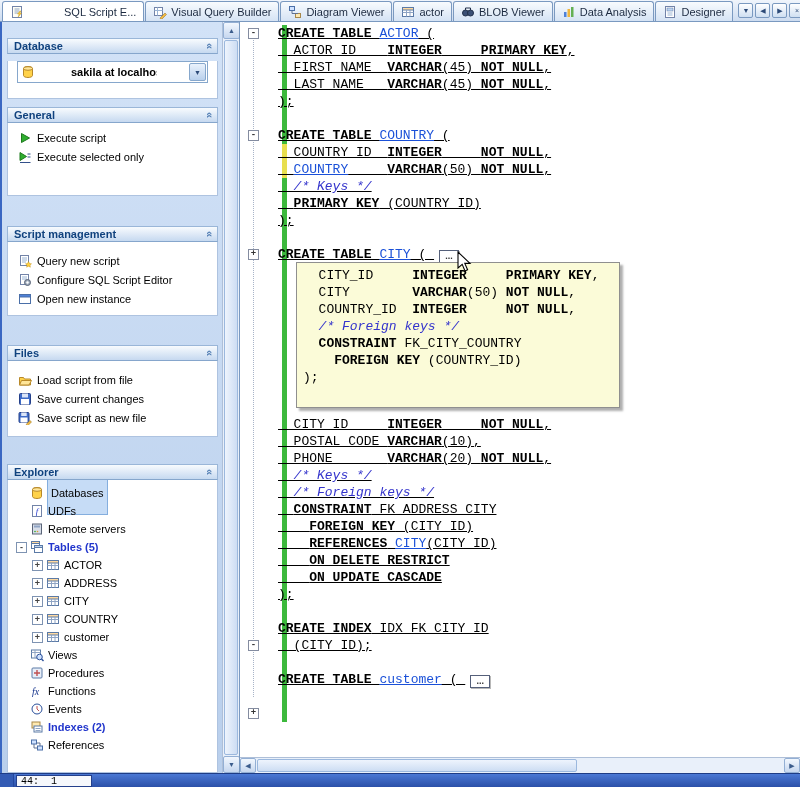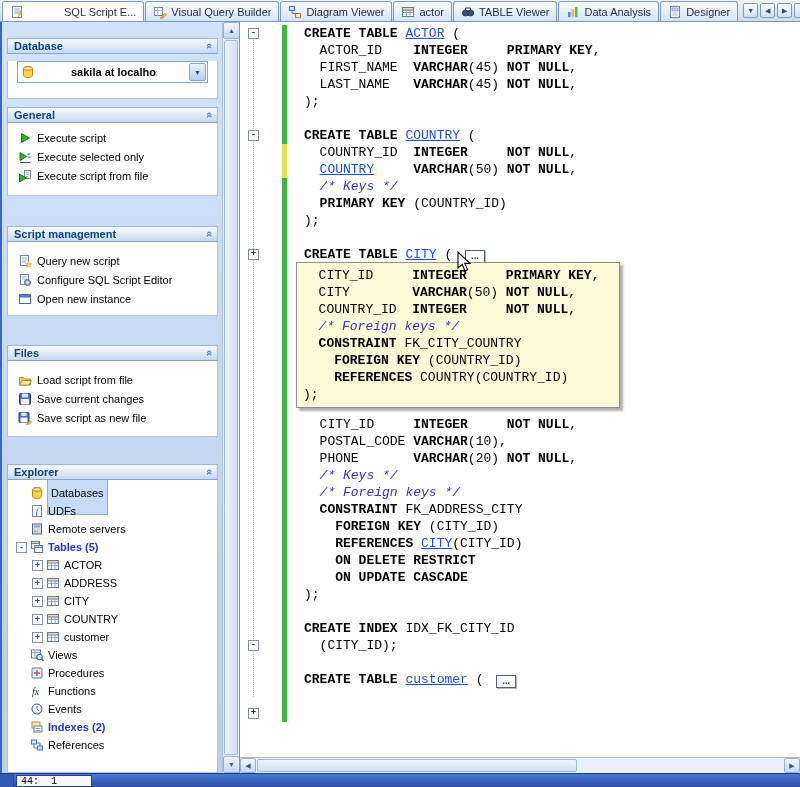--- a/index.html
+++ b/index.html
@@ -75,21 +75,21 @@
 
   
   .editor{position:absolute;left:239px;top:22px;right:0;bottom:14px;background:#fff;
     border-left:1px solid #7a99c0;overflow:hidden;}
   .gutter{position:absolute;left:0;top:0;width:36px;bottom:16px;background:#fff;}
   .gutter::before{content:"";position:absolute;left:13px;top:8px;bottom:60px;border-left:1px dotted #a8b4c8;}
   .fold-mark{position:absolute;left:8px;width:11px;height:11px;border:1px solid #848ca0;background:#fff;
     color:#333;font:bold 9px/9px "Liberation Mono",monospace;text-align:center;z-index:2;}
   .changebar{position:absolute;left:42px;width:5px;top:3px;height:697px;background:var(--green);}
   .changebar-mod{position:absolute;left:42px;width:5px;top:122px;height:34px;background:var(--yellow);}
-  .code{position:absolute;left:64px;top:3px;right:0;}
+  .code{position:absolute;left:38px;top:3px;right:0;text-decoration:underline;}
   .code-line{height:17px;white-space:pre;font:13px/17px "Liberation Mono",monospace;color:#000;}
   .seg-k{font-weight:bold;}
   .seg-c{color:var(--comment);font-style:italic;}
   .seg-l{color:var(--link);text-decoration:underline;}
   .fold-btn{display:inline-block;width:20px;height:13px;border:1px solid #55607a;background:#fff;
     font:bold 9px/10px "Liberation Sans",sans-serif;text-align:center;color:#333;
     vertical-align:-1px;margin-left:5px;box-shadow:1px 1px 0 #b8b8b8;}
 
   .popup{position:absolute;left:56px;top:240px;width:324px;height:146px;background:var(--popup);
     border:1px solid #8f8f8f;box-shadow:3px 3px 2px rgba(110,110,110,.55);z-index:5;
@@ -161,21 +161,21 @@
         <span>actor</span>
       </div>
       <div class="tab">
         <span class="icon">
           <svg viewBox="0 0 14 14">
             <circle cx="4.5" cy="8" r="3" fill="#3b4f74" stroke="#22304a"></circle>
             <circle cx="9.5" cy="8" r="3" fill="#3b4f74" stroke="#22304a"></circle>
             <path d="M4.5 5V3h5v2" stroke="#22304a" fill="none"></path>
           </svg>
         </span>
-        <span>TABLE Viewer</span>
+        <span>BLOB Viewer</span>
       </div>
       <div class="tab">
         <span class="icon">
           <svg viewBox="0 0 14 14">
             <rect x="2" y="7" width="2.5" height="5" fill="#4f81d8"></rect>
             <rect x="5.5" y="4" width="2.5" height="8" fill="#f0b53c"></rect>
             <rect x="9" y="2" width="2.5" height="10" fill="#64b054"></rect>
           </svg>
         </span>
         <span>Data Analysis</span>
@@ -233,30 +233,20 @@
           <span>Execute script</span>
         </div>
         <div class="action-row">
           <span class="icon">
             <svg viewBox="0 0 14 14">
               <path d="M2 2.5l6.5 4L2 10.5z" fill="#2fae2f" stroke="#1d7a1d"></path>
               <path d="M9.5 4h3M9.5 7h3M2 12.5h10.5" stroke="#33508a" fill="none"></path>
             </svg>
           </span>
           <span>Execute selected only</span>
-        </div>
-        <div class="action-row">
-          <span class="icon">
-            <svg viewBox="0 0 14 14">
-              <rect x="6.5" y="1.5" width="6" height="8" fill="#fff" stroke="#7283a8"></rect>
-              <path d="M8 3.5h3M8 5.5h3M8 7.5h2" stroke="#9ab4d4" fill="none"></path>
-              <path d="M1.5 5l7 4-7 4z" fill="#2fae2f" stroke="#1d7a1d"></path>
-            </svg>
-          </span>
-          <span>Execute script from file</span>
         </div>
       </div>
     </div>
     <div class="panel" id="panel-2">
       <div class="panel-header">
         <span>Script management</span>
         <span class="chev">«</span>
       </div>
       <div class="panel-body">
         <div class="action-row">
@@ -572,21 +562,20 @@
     </div>
 
   <div class="popup">
     <div>
         <div class="code-line"><span class="seg-p">  CITY_ID     </span><span class="seg-k">INTEGER</span><span class="seg-p">     </span><span class="seg-k">PRIMARY KEY</span><span class="seg-p">,</span></div>
         <div class="code-line"><span class="seg-p">  CITY        </span><span class="seg-k">VARCHAR</span><span class="seg-p">(50) </span><span class="seg-k">NOT NULL</span><span class="seg-p">,</span></div>
         <div class="code-line"><span class="seg-p">  COUNTRY_ID  </span><span class="seg-k">INTEGER</span><span class="seg-p">     </span><span class="seg-k">NOT NULL</span><span class="seg-p">,</span></div>
         <div class="code-line"><span class="seg-c">  /* Foreign keys */</span></div>
         <div class="code-line"><span class="seg-p">  </span><span class="seg-k">CONSTRAINT</span><span class="seg-p"> FK_CITY_COUNTRY</span></div>
         <div class="code-line"><span class="seg-p">    </span><span class="seg-k">FOREIGN KEY</span><span class="seg-p"> (COUNTRY_ID)</span></div>
-        <div class="code-line"><span class="seg-p">    </span><span class="seg-k">REFERENCES</span><span class="seg-p"> COUNTRY(COUNTRY_ID)</span></div>
         <div class="code-line"><span class="seg-p">);</span></div>
       </div>
   </div>
 
   <div class="cursor">
     <svg width="18" height="22" viewBox="0 0 18 22">
       <path d="M4 1 L4 17 L8.2 13.4 L11 20 L13.6 18.8 L10.8 12.4 L16 12.4 Z" fill="#fff" stroke="#000" stroke-width="1.1"></path>
     </svg>
   </div>
 

